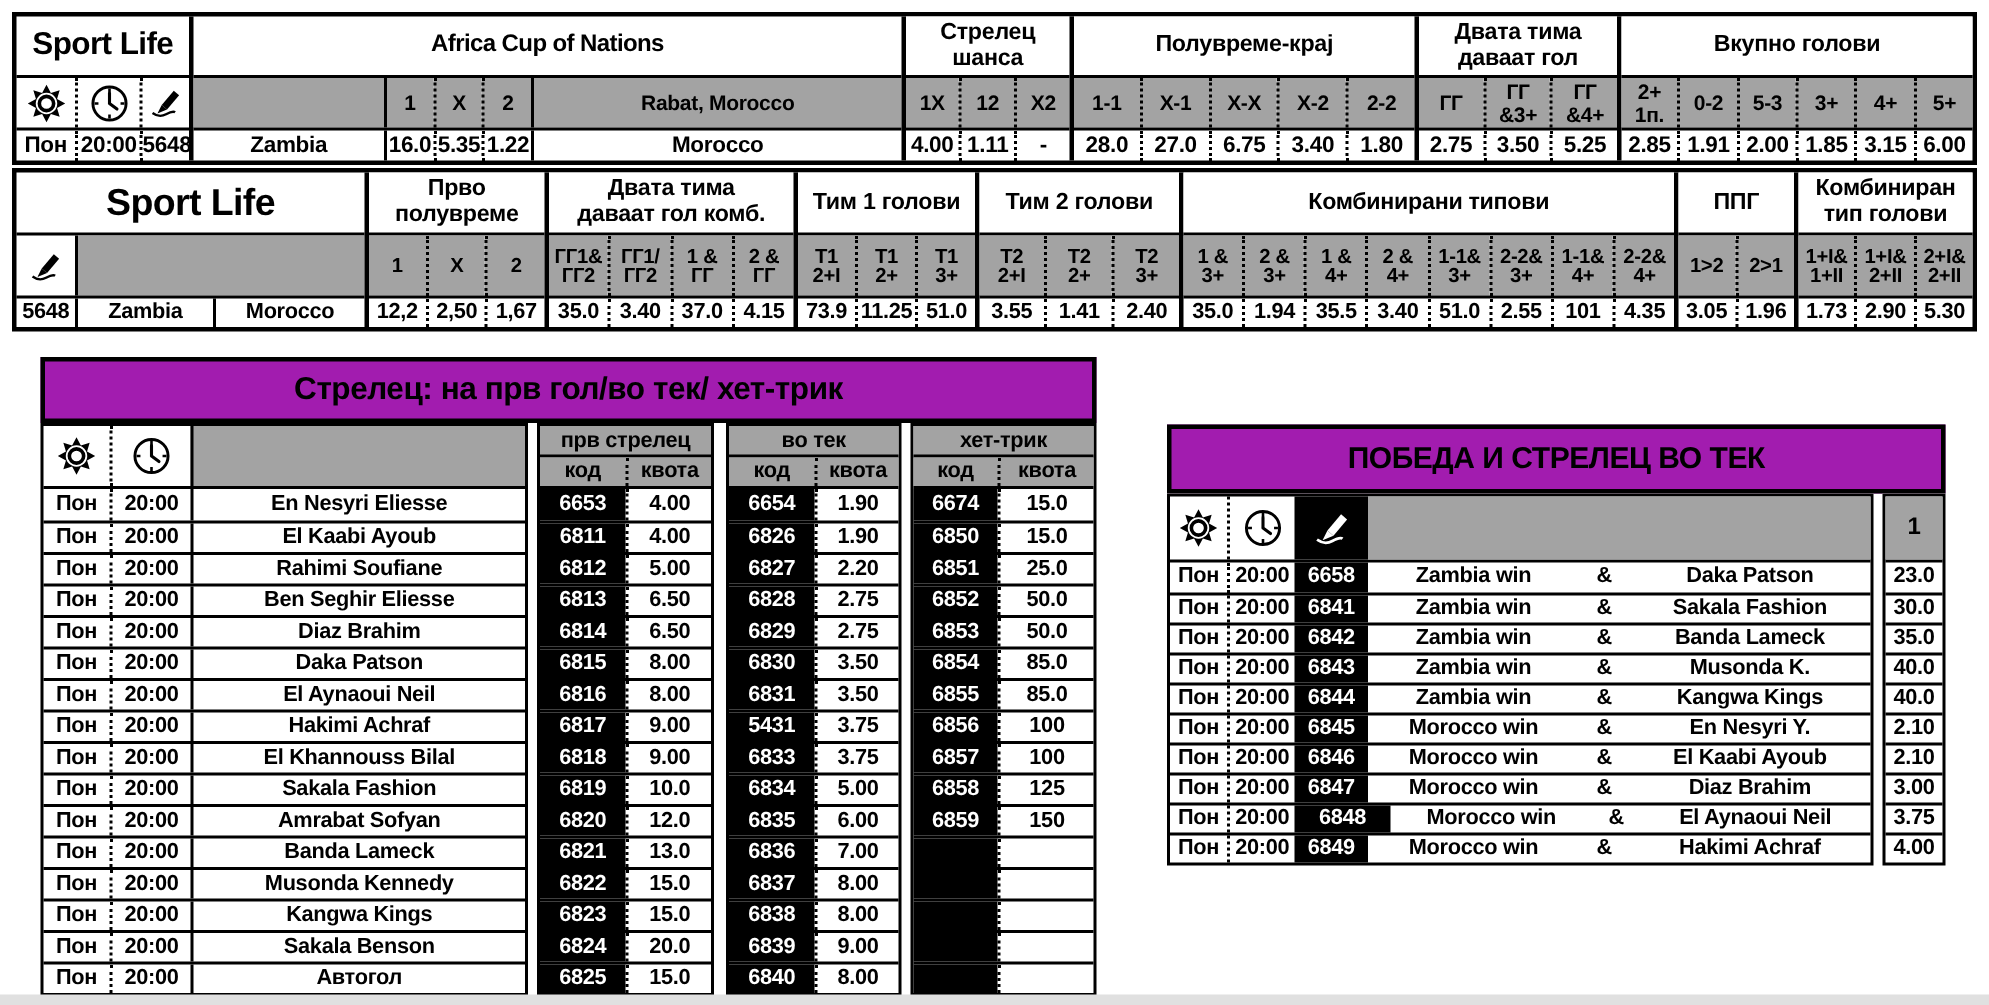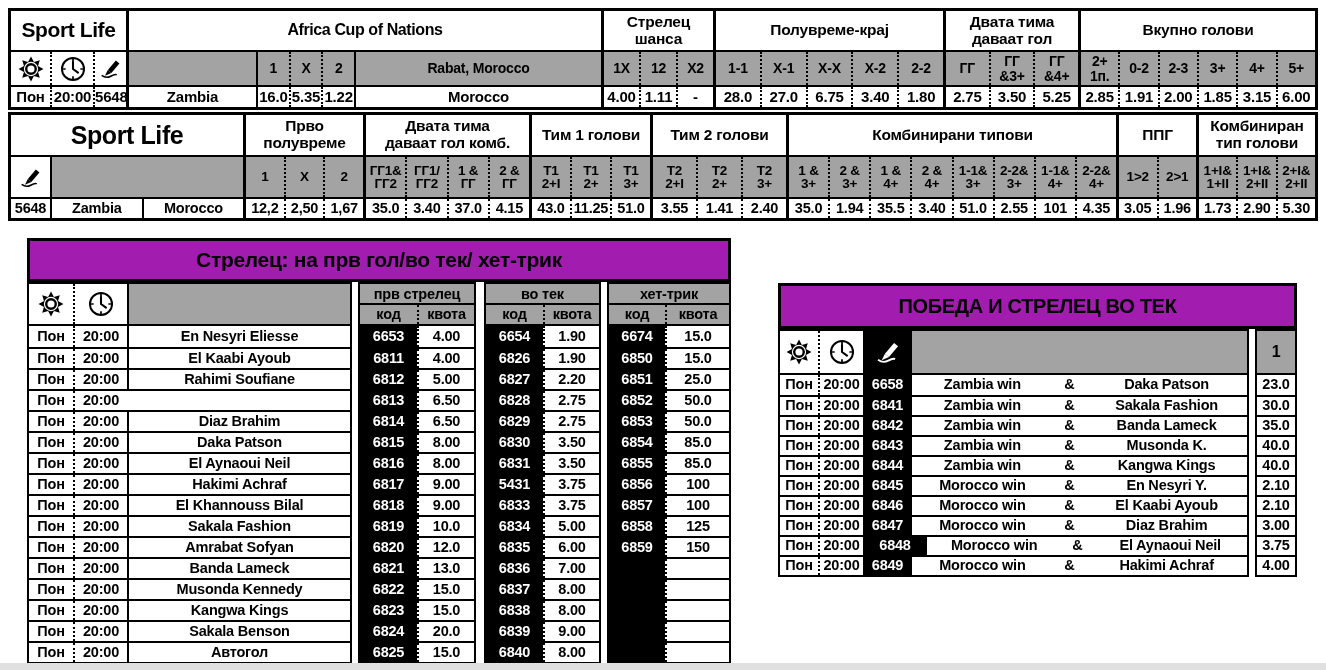--- a/index.html
+++ b/index.html
@@ -184,21 +184,21 @@
     </section>
 
     <section class="fxs">
       <div class="r r1">
           <div class="c fx glabel">Вкупно голови</div>
         </div>
       <div class="r r2 rep">
           <div class="c gray fx">2+
 1п.</div>
           <div class="c gray fx">0-2</div>
-          <div class="c gray fx">2-3</div>
+          <div class="c gray fx">5-3</div>
           <div class="c gray fx">3+</div>
           <div class="c gray fx">4+</div>
           <div class="c gray fx">5+</div>
         </div>
       <div class="r r3 rep">
           <div class="c fx">2.85</div>
           <div class="c fx">1.91</div>
           <div class="c fx">2.00</div>
           <div class="c fx">1.85</div>
           <div class="c fx">3.15</div>
@@ -271,21 +271,21 @@
         </div>
       <div class="r r2 rep">
           <div class="c gray fx">Т1
 2+I</div>
           <div class="c gray fx">Т1
 2+</div>
           <div class="c gray fx">Т1
 3+</div>
         </div>
       <div class="r r3 rep">
-          <div class="c fx">43.0</div>
+          <div class="c fx">73.9</div>
           <div class="c fx">11.25</div>
           <div class="c fx">51.0</div>
         </div>
     </section>
 
     <section style="width:136px">
       <div class="r r1">
           <div class="c fx glabel">Тим 2 голови</div>
         </div>
       <div class="r r2 rep">
@@ -400,20 +400,21 @@
 
           <div class="drow">
             <div class="c" style="width:44px">Пон</div>
             <div class="c dl" style="width:54px">20:00</div>
             <div class="c fx bls">Rahimi Soufiane</div>
           </div>
 
           <div class="drow">
             <div class="c" style="width:44px">Пон</div>
             <div class="c dl" style="width:54px">20:00</div>
+            <div class="c fx bls">Ben Seghir Eliesse</div>
           </div>
 
           <div class="drow">
             <div class="c" style="width:44px">Пон</div>
             <div class="c dl" style="width:54px">20:00</div>
             <div class="c fx bls">Diaz Brahim</div>
           </div>
 
           <div class="drow">
             <div class="c" style="width:44px">Пон</div>

